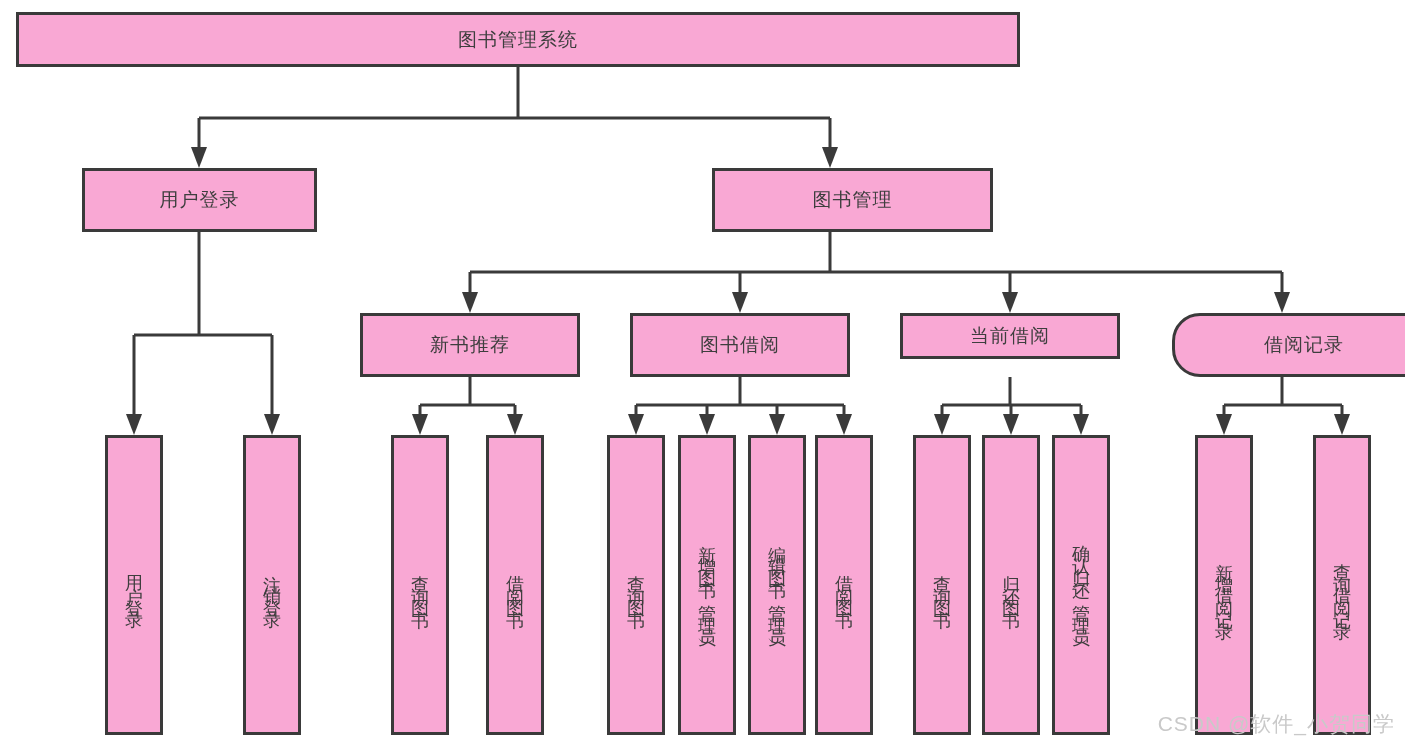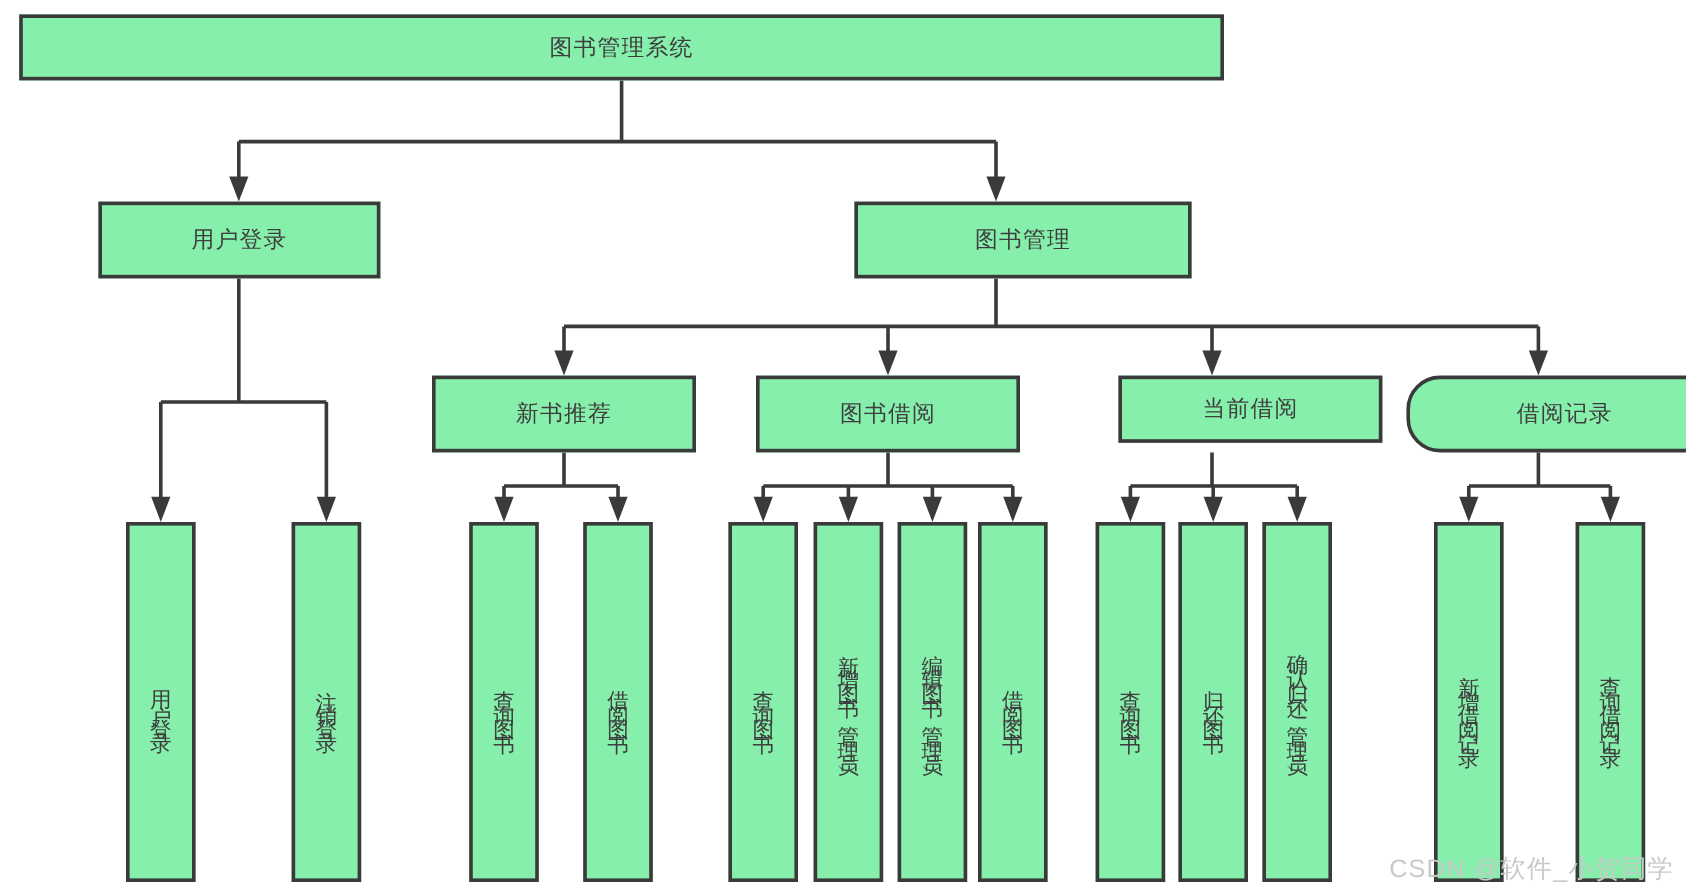--- a/index.html
+++ b/index.html
@@ -5,21 +5,21 @@
   html,body{margin:0;padding:0;}
   body{
     width:1405px;height:747px;position:relative;background:#ffffff;
     font-family:"Liberation Sans","DejaVu Sans",sans-serif;overflow:hidden;
   }
   .canvas{position:absolute;left:0;top:0;width:1405px;height:747px;}
   svg.connectors{position:absolute;left:0;top:0;width:1405px;height:747px;}
   svg.connectors path{stroke:#3a3a3a;stroke-width:3;fill:none;}
   svg.connectors polygon{fill:#3a3a3a;stroke:none;}
   .box{
-    position:absolute;box-sizing:border-box;border:3px solid #3a3a3a;background:#86efac;
+    position:absolute;box-sizing:border-box;border:3px solid #3a3a3a;background:#f9a8d4;
     display:flex;align-items:center;justify-content:center;color:#3e3e3e;
   }
   .hbox{font-size:19px;letter-spacing:1px;white-space:nowrap;}
   .vbox{
     writing-mode:vertical-rl;font-size:18px;letter-spacing:12px;
     line-height:1;white-space:nowrap;
   }
   .watermark{
     position:absolute;right:10px;top:710px;font-size:21px;color:#c9c9c9;
     letter-spacing:1px;white-space:nowrap;
@@ -66,21 +66,21 @@
     <polygon points="1334,414 1350,414 1342,435"></polygon>
   </svg>
 
   <div class="box hbox" style="left:16px;top:12px;width:1004px;height:55px;">图书管理系统</div>
 
   <div class="box hbox" style="left:82px;top:168px;width:235px;height:64px;">用户登录</div>
   <div class="box hbox" style="left:712px;top:168px;width:281px;height:64px;">图书管理</div>
 
   <div class="box hbox" style="left:360px;top:313px;width:220px;height:64px;">新书推荐</div>
   <div class="box hbox" style="left:630px;top:313px;width:220px;height:64px;font-family:Liberation Serif, serif;">图书借阅</div>
-  <div class="box hbox" style="left:900px;top:313px;width:220px;height:56px;margin-left:32px;">当前借阅</div>
+  <div class="box hbox" style="left:900px;top:313px;width:220px;height:46px;">当前借阅</div>
   <div class="box hbox" style="left:1172px;top:313px;width:264px;height:64px;border-radius:28px;">借阅记录</div>
 
   <div class="box vbox" style="left:105px;top:435px;width:58px;height:300px;">用户登录</div>
   <div class="box vbox" style="left:243px;top:435px;width:58px;height:300px;">注销登录</div>
 
   <div class="box vbox" style="left:391px;top:435px;width:58px;height:300px;">查询图书</div>
   <div class="box vbox" style="left:486px;top:435px;width:58px;height:300px;">借阅图书</div>
 
   <div class="box vbox" style="left:607px;top:435px;width:58px;height:300px;">查询图书</div>
   <div class="box vbox" style="left:678px;top:435px;width:58px;height:300px;">新增图书（管理员）</div>

